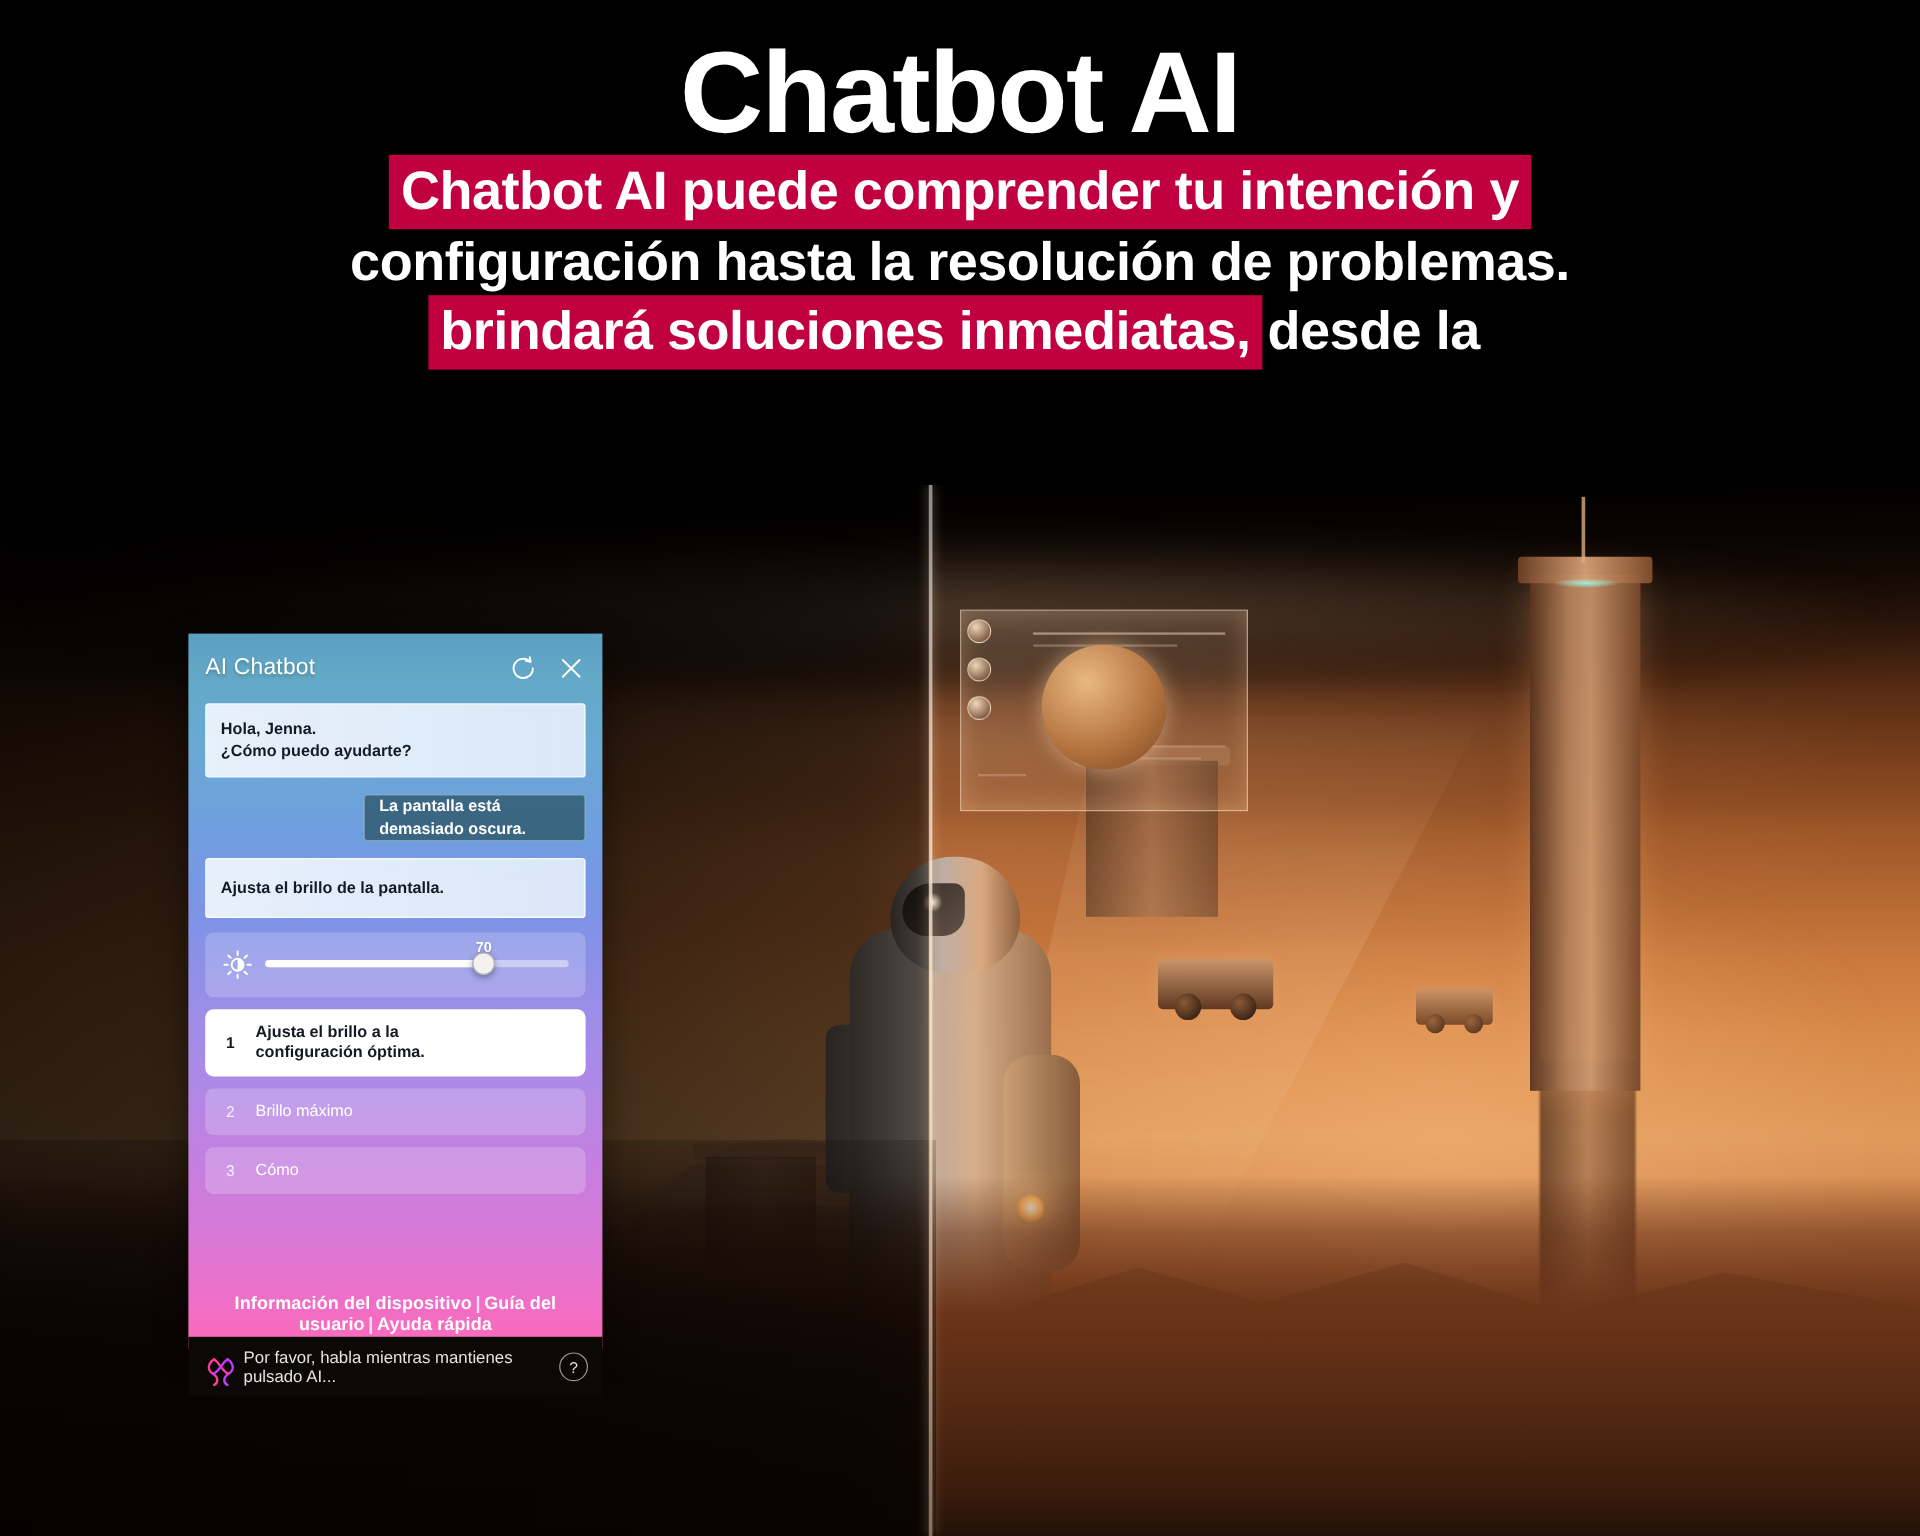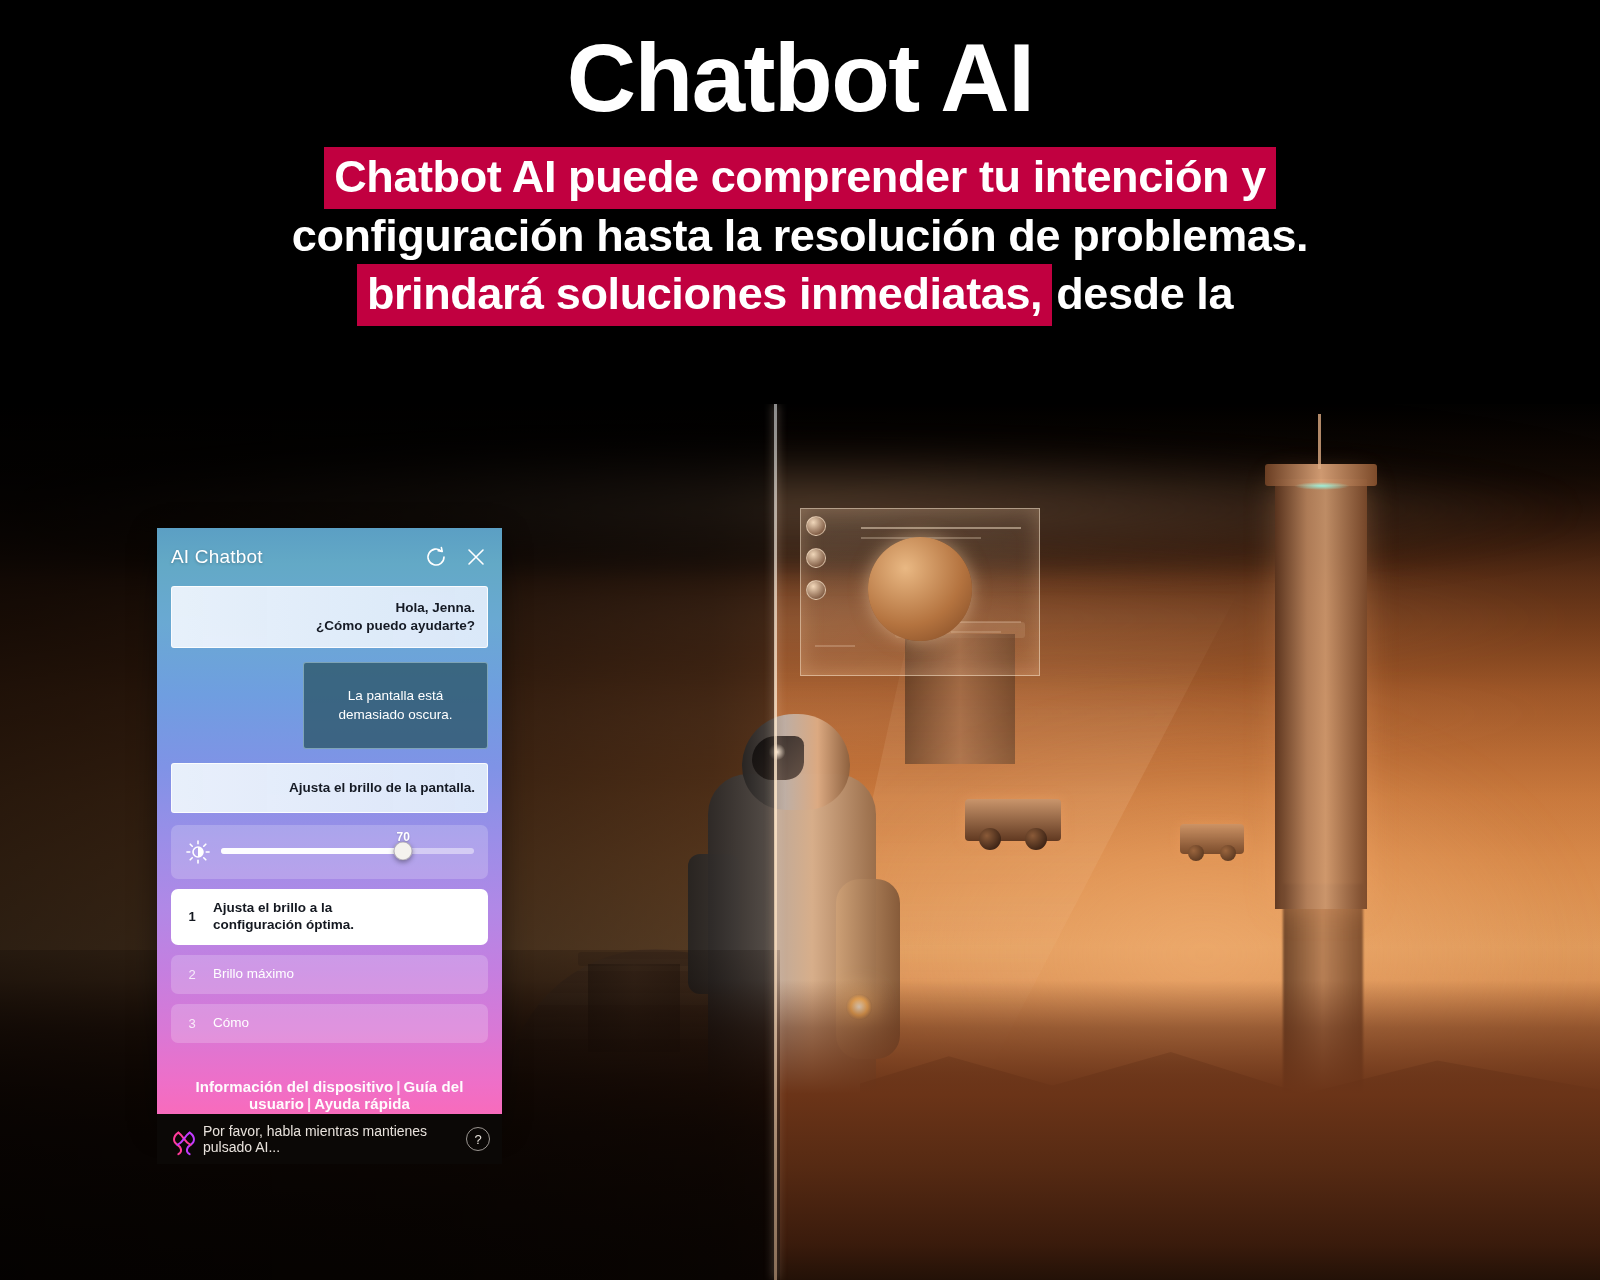--- a/index.html
+++ b/index.html
@@ -12,21 +12,21 @@
   .page { position: relative; width: 1600px; height: 960px; background:#000; }
 
   
   .hero { position: absolute; top: 0; left: 0; width: 1600px; height: 404px;
           background: #000; z-index: 40; text-align: center; }
   .hero-title {
     font-size: 96px; font-weight: 700; color: #ffffff;
     letter-spacing: -1.5px; line-height: 1.0;
     padding-top: 30px; font-family: "Liberation Sans", sans-serif;
   }
-  .hero-sub { margin-top: 22px; }
+  .hero-sub { margin-top: 4px; }
   .sub-line { line-height: 1.22; font-size: 0; }
   .sub-line .seg {
     display: inline; font-size: 45px; font-weight: 700; color: #fff;
     letter-spacing: -0.4px; line-height: 1.30;
     padding: 4px 10px 7px 10px; box-decoration-break: clone;
     -webkit-box-decoration-break: clone;
   }
   .seg.hl { background: #C10040; }
   .seg.plain { background: transparent; padding-left: 4px; }
   .sub-line.l3 .seg { padding: 2px 6px; }
@@ -221,33 +221,33 @@
     box-shadow: 0 6px 26px rgba(0,0,0,0.45);
   }
   .cb-head { position: relative; height: 58px; padding: 0 14px; display:flex; align-items:center; }
   .cb-title { font-size: 19px; color: #ffffff; font-weight: 400; letter-spacing:.2px;
               text-shadow: 0 1px 3px rgba(0,0,0,.25); }
   .cb-head-actions { margin-left: auto; display:flex; align-items:center; gap: 16px; }
   .ico { width: 24px; height: 24px; display:block; }
   .ico svg { display:block; }
 
   .cb-body { padding: 0 14px; }
-  .bubble { border-radius: 3px; font-size: 13.5px; line-height: 1.35; text-align: right; }
+  .bubble { border-radius: 3px; font-size: 13.5px; line-height: 1.35; }
   .bubble.bot {
     background: linear-gradient(to right, rgba(236,243,252,0.96), rgba(225,236,250,0.94));
     border: 1px solid rgba(255,255,255,0.85);
     color: #151a24; font-weight: 600;
     padding: 12px 12px; width: 100%;
   }
   .bubble.bot.b2 { padding: 15px 12px; }
   .bubble.user {
     background: rgba(44,86,104,0.78);
     border: 1px solid rgba(180,215,225,0.55);
-    color: #ffffff; font-weight: 400;
-    padding: 24px 12px; max-width: 185px; margin-left: auto; text-align: center;
+    color: #ffffff; font-weight: 700;
+    padding: 0 12px; max-width: 185px; margin-left: auto; text-align: left;
   }
   .gap10 { height: 10px; } .gap12 { height: 12px; } .gap14 { height: 14px; }
 
   .slider-card {
     background: rgba(255,255,255,0.20);
     border-radius: 7px; padding: 14px 14px 16px 14px;
     display:flex; align-items:center; gap: 12px; position: relative;
   }
   .slider-track { position: relative; flex: 1; height: 6px; border-radius: 3px;
                   background: rgba(255,255,255,0.45); }

